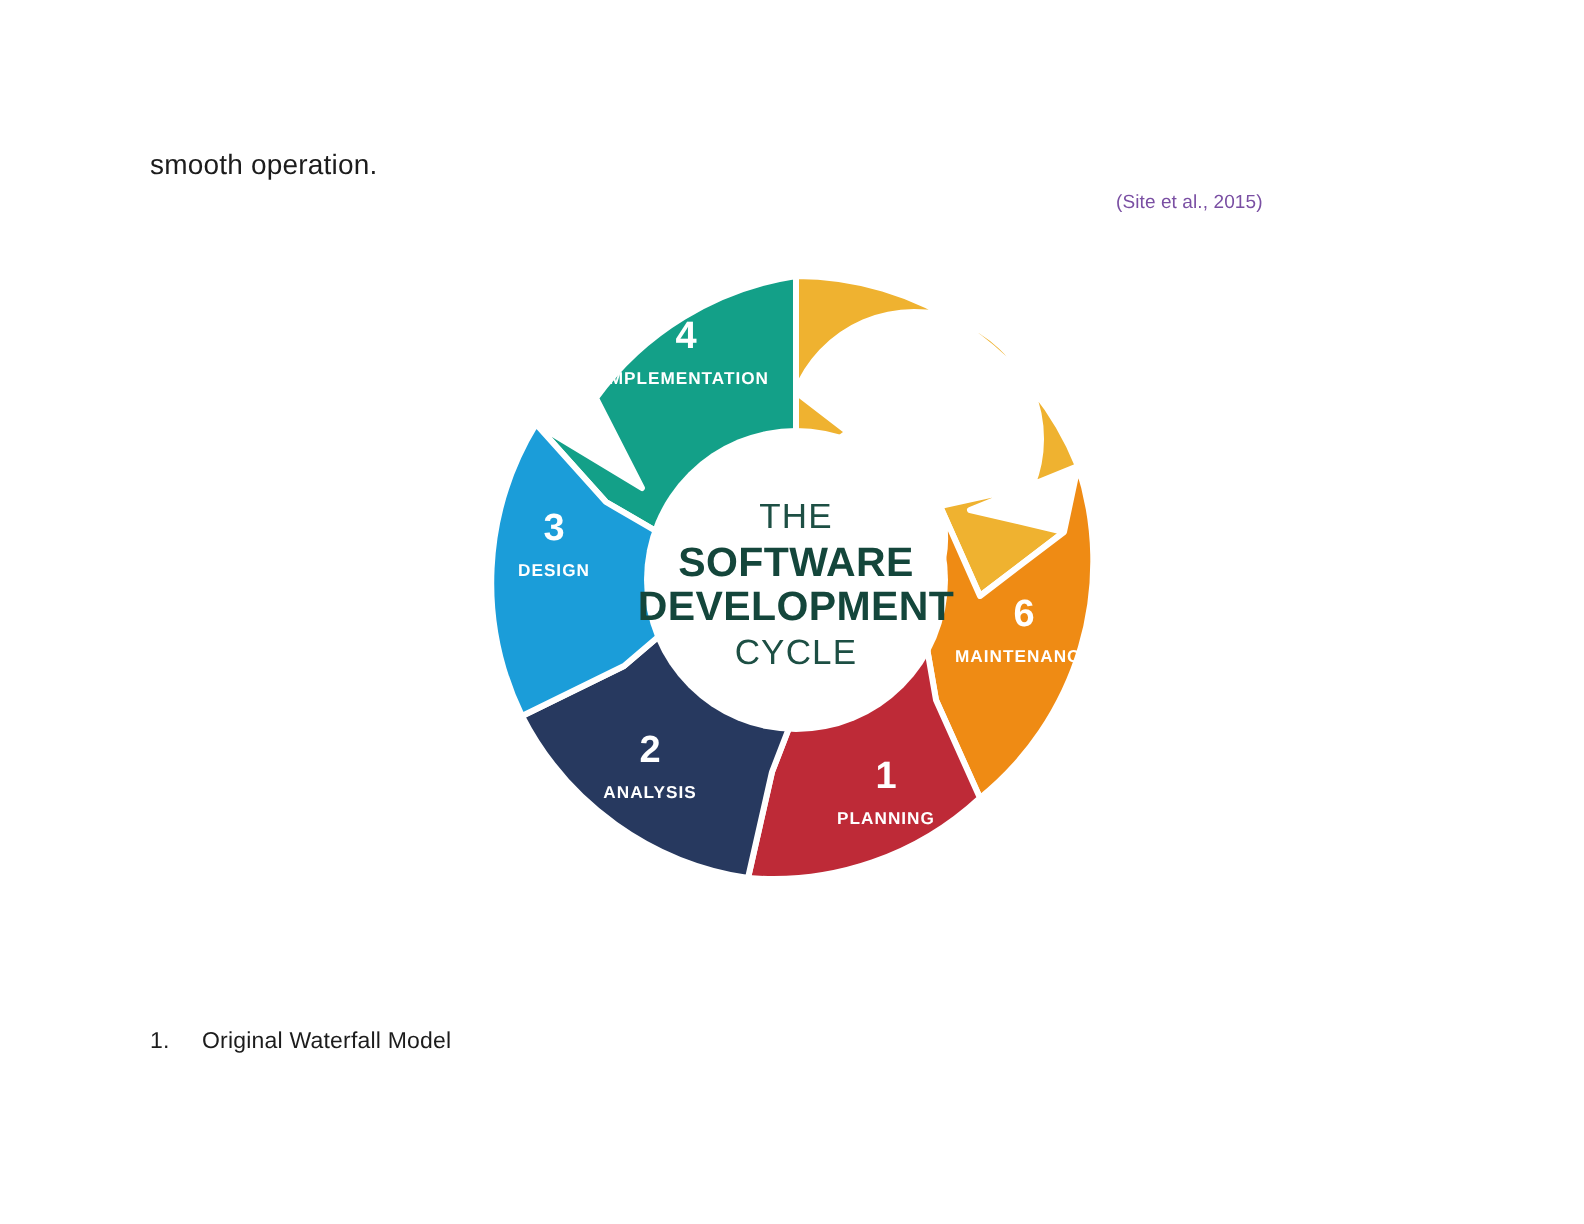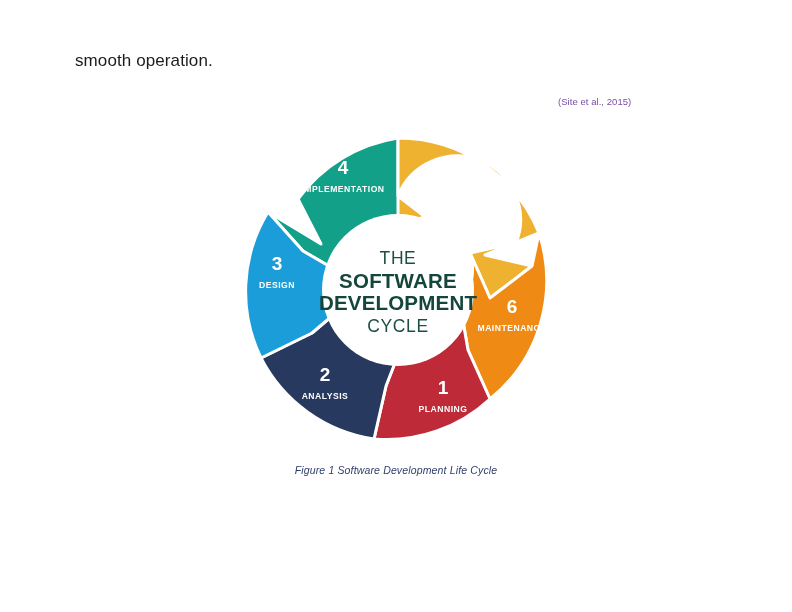--- a/index.html
+++ b/index.html
@@ -18,22 +18,22 @@
   .page {
     position: absolute;
     inset: 0;
     background: #ffffff;
   }
 
   
   .para-top {
     position: absolute;
     left: 75px;
-    top: 52px;
-    font-size: 17px;
+    top: 74px;
+    font-size: 14px;
     line-height: 17px;
     color: #1c1c1c;
     letter-spacing: .1px;
     white-space: nowrap;
   }
   .citation {
     position: absolute;
     left: 558px;
     top: 96px;
     font-size: 9.5px;
@@ -205,17 +205,19 @@
 
       <circle cx="170" cy="172" r="76" fill="#ffffff"></circle>
 
       <text class="center-the" x="170" y="146">THE</text>
       <text class="center-big" x="170" y="170">SOFTWARE</text>
       <text class="center-big" x="170" y="192">DEVELOPMENT</text>
       <text class="center-cycle" x="170" y="214">CYCLE</text>
     </svg>
   </div>
 
-  <div class="fig-caption">Figure 1 Software Development Life Cycle</div>
-
-
+
+
+  <div class="list-item">
+    <span class="num">1.</span><span>Original Waterfall Model</span>
+  </div>
 
 </div>
 
 </body></html>

